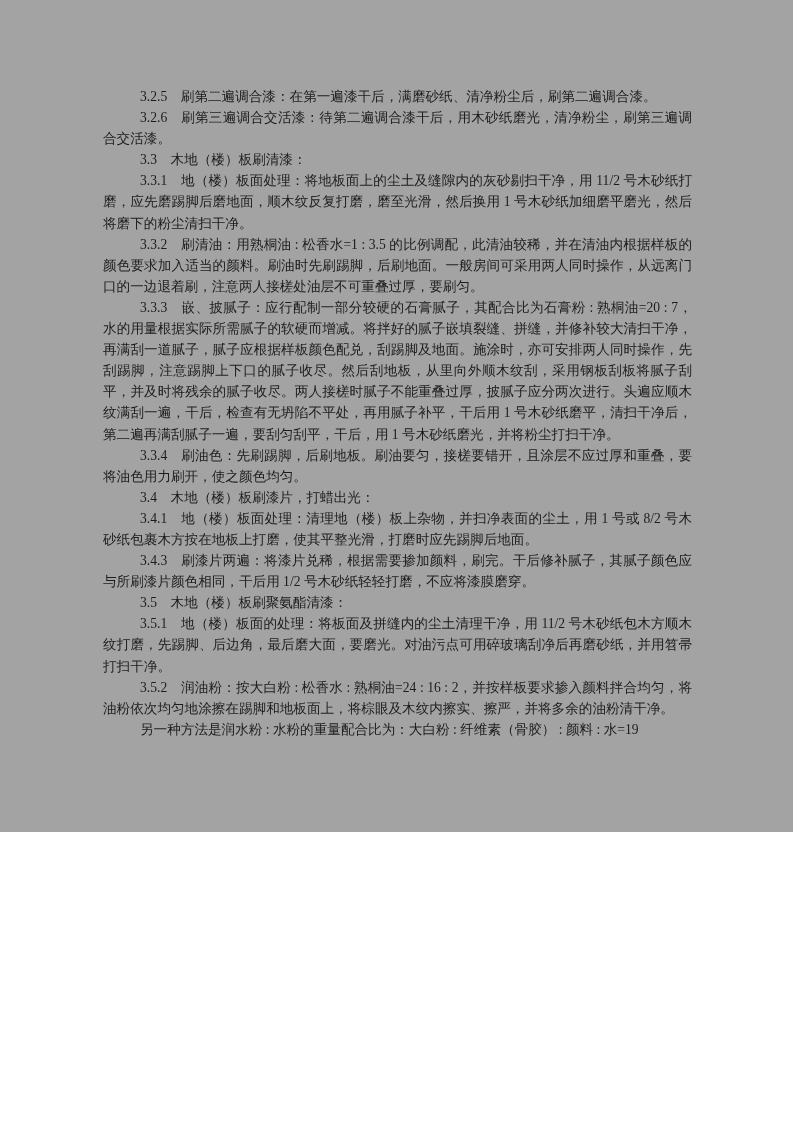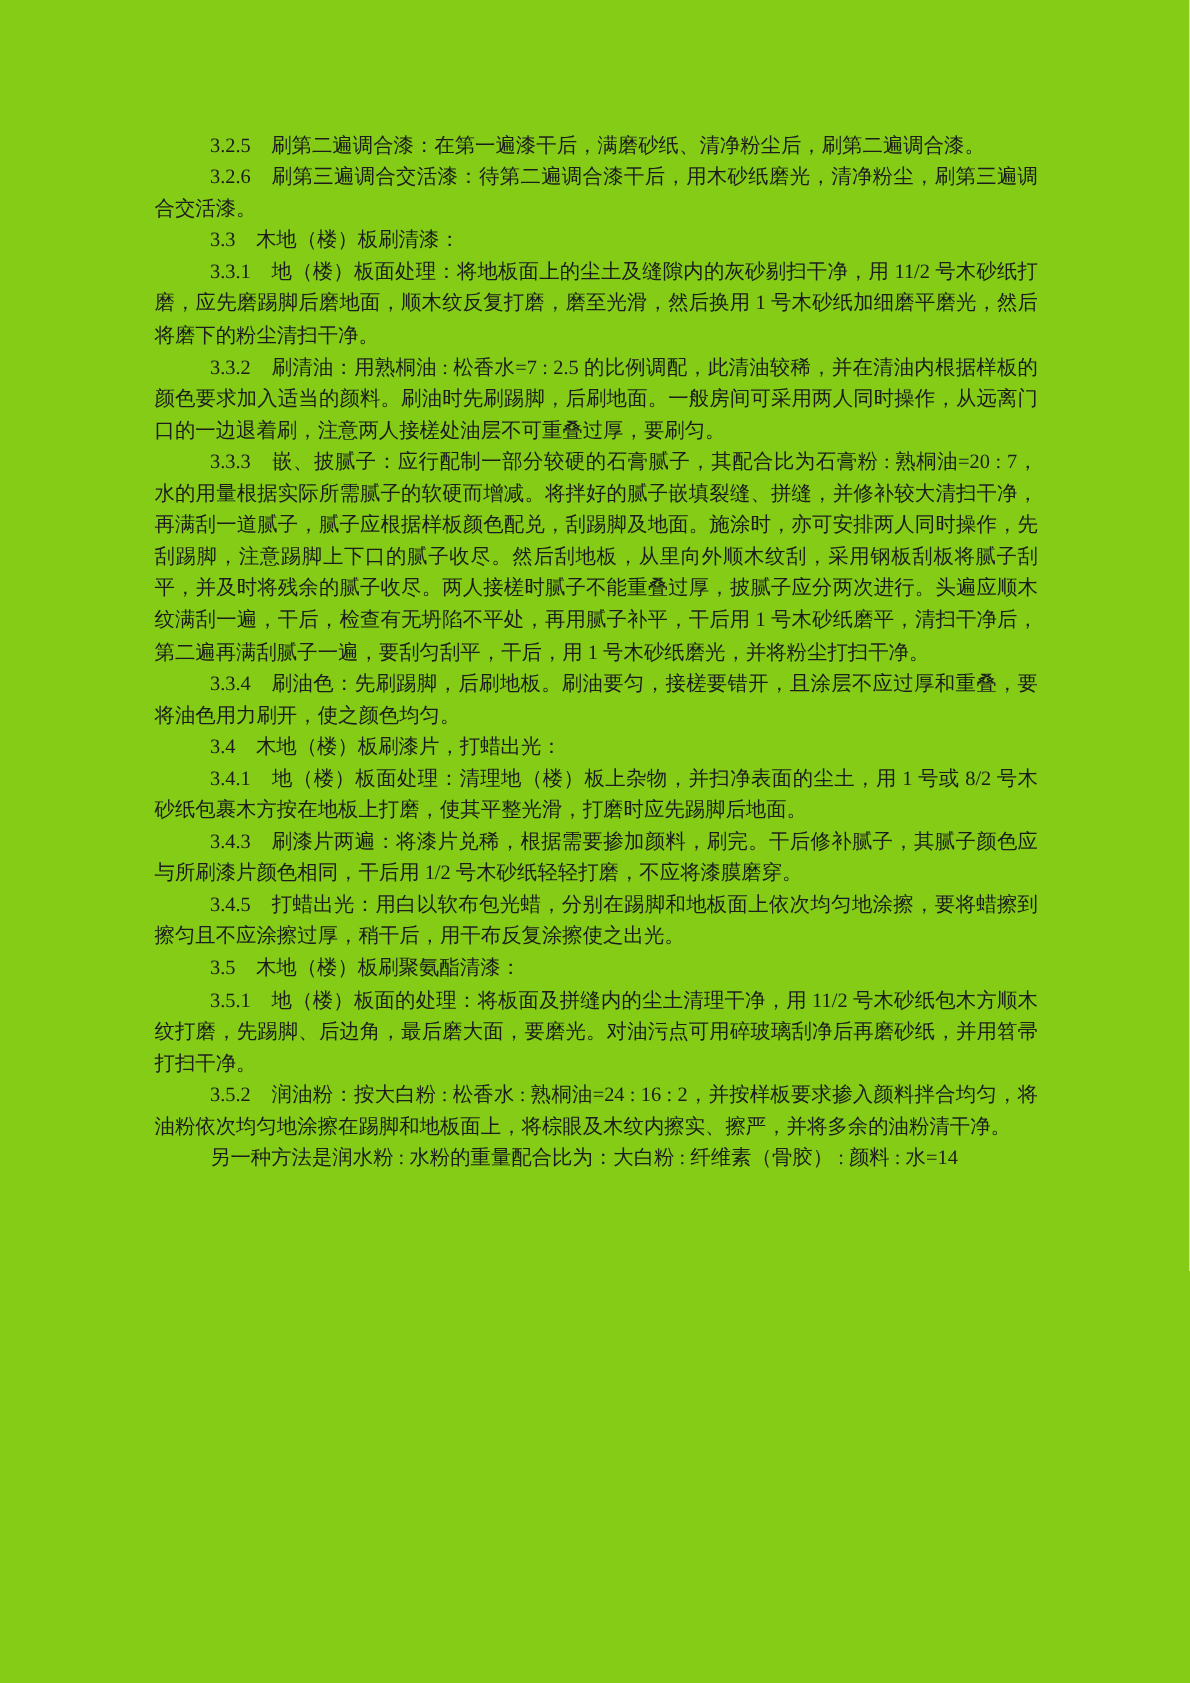--- a/index.html
+++ b/index.html
@@ -3,23 +3,23 @@
 <meta charset="utf-8">
 <style>
   html, body {
     margin: 0;
     padding: 0;
     background: #ffffff;
   }
   .page {
     position: relative;
     width: 793px;
-    height: 1122px;
+    height: 832px;
     box-sizing: border-box;
-    background: #84cc16;
+    background: #a3a3a3;
     color: #1c1c1c;
     padding: 86px 101px 0 103px;
     overflow: hidden;
     font-family: "Liberation Serif", "DejaVu Serif", serif;
     font-size: 13.6px;
     line-height: 21.1px;
   }
   .para {
     margin: 0;
     padding: 0;
@@ -30,24 +30,23 @@
   }
 </style>
 </head>
 <body>
 
 <div class="page">
   <p class="para">3.2.5　刷第二遍调合漆：在第一遍漆干后，满磨砂纸、清净粉尘后，刷第二遍调合漆。</p>
   <p class="para">3.2.6　刷第三遍调合交活漆：待第二遍调合漆干后，用木砂纸磨光，清净粉尘，刷第三遍调合交活漆。</p>
   <p class="para">3.3　木地（楼）板刷清漆：</p>
   <p class="para">3.3.1　地（楼）板面处理：将地板面上的尘土及缝隙内的灰砂剔扫干净，用 11/2 号木砂纸打磨，应先磨踢脚后磨地面，顺木纹反复打磨，磨至光滑，然后换用 1 号木砂纸加细磨平磨光，然后将磨下的粉尘清扫干净。</p>
-  <p class="para">3.3.2　刷清油：用熟桐油 : 松香水=7 : 2.5 的比例调配，此清油较稀，并在清油内根据样板的颜色要求加入适当的颜料。刷油时先刷踢脚，后刷地面。一般房间可采用两人同时操作，从远离门口的一边退着刷，注意两人接槎处油层不可重叠过厚，要刷匀。</p>
+  <p class="para">3.3.2　刷清油：用熟桐油 : 松香水=1 : 3.5 的比例调配，此清油较稀，并在清油内根据样板的颜色要求加入适当的颜料。刷油时先刷踢脚，后刷地面。一般房间可采用两人同时操作，从远离门口的一边退着刷，注意两人接槎处油层不可重叠过厚，要刷匀。</p>
   <p class="para">3.3.3　嵌、披腻子：应行配制一部分较硬的石膏腻子，其配合比为石膏粉 : 熟桐油=20 : 7，水的用量根据实际所需腻子的软硬而增减。将拌好的腻子嵌填裂缝、拼缝，并修补较大清扫干净，再满刮一道腻子，腻子应根据样板颜色配兑，刮踢脚及地面。施涂时，亦可安排两人同时操作，先刮踢脚，注意踢脚上下口的腻子收尽。然后刮地板，从里向外顺木纹刮，采用钢板刮板将腻子刮平，并及时将残余的腻子收尽。两人接槎时腻子不能重叠过厚，披腻子应分两次进行。头遍应顺木纹满刮一遍，干后，检查有无坍陷不平处，再用腻子补平，干后用 1 号木砂纸磨平，清扫干净后，第二遍再满刮腻子一遍，要刮匀刮平，干后，用 1 号木砂纸磨光，并将粉尘打扫干净。</p>
   <p class="para">3.3.4　刷油色：先刷踢脚，后刷地板。刷油要匀，接槎要错开，且涂层不应过厚和重叠，要将油色用力刷开，使之颜色均匀。</p>
   <p class="para">3.4　木地（楼）板刷漆片，打蜡出光：</p>
   <p class="para">3.4.1　地（楼）板面处理：清理地（楼）板上杂物，并扫净表面的尘土，用 1 号或 8/2 号木砂纸包裹木方按在地板上打磨，使其平整光滑，打磨时应先踢脚后地面。</p>
   <p class="para">3.4.3　刷漆片两遍：将漆片兑稀，根据需要掺加颜料，刷完。干后修补腻子，其腻子颜色应与所刷漆片颜色相同，干后用 1/2 号木砂纸轻轻打磨，不应将漆膜磨穿。</p>
-  <p class="para">3.4.5　打蜡出光：用白以软布包光蜡，分别在踢脚和地板面上依次均匀地涂擦，要将蜡擦到擦匀且不应涂擦过厚，稍干后，用干布反复涂擦使之出光。</p>
   <p class="para">3.5　木地（楼）板刷聚氨酯清漆：</p>
   <p class="para">3.5.1　地（楼）板面的处理：将板面及拼缝内的尘土清理干净，用 11/2 号木砂纸包木方顺木纹打磨，先踢脚、后边角，最后磨大面，要磨光。对油污点可用碎玻璃刮净后再磨砂纸，并用笤帚打扫干净。</p>
   <p class="para">3.5.2　润油粉：按大白粉 : 松香水 : 熟桐油=24 : 16 : 2，并按样板要求掺入颜料拌合均匀，将油粉依次均匀地涂擦在踢脚和地板面上，将棕眼及木纹内擦实、擦严，并将多余的油粉清干净。</p>
-  <p class="para">另一种方法是润水粉 : 水粉的重量配合比为：大白粉 : 纤维素（骨胶） : 颜料 : 水=14</p>
+  <p class="para">另一种方法是润水粉 : 水粉的重量配合比为：大白粉 : 纤维素（骨胶） : 颜料 : 水=19</p>
 </div>
 
 </body></html>

